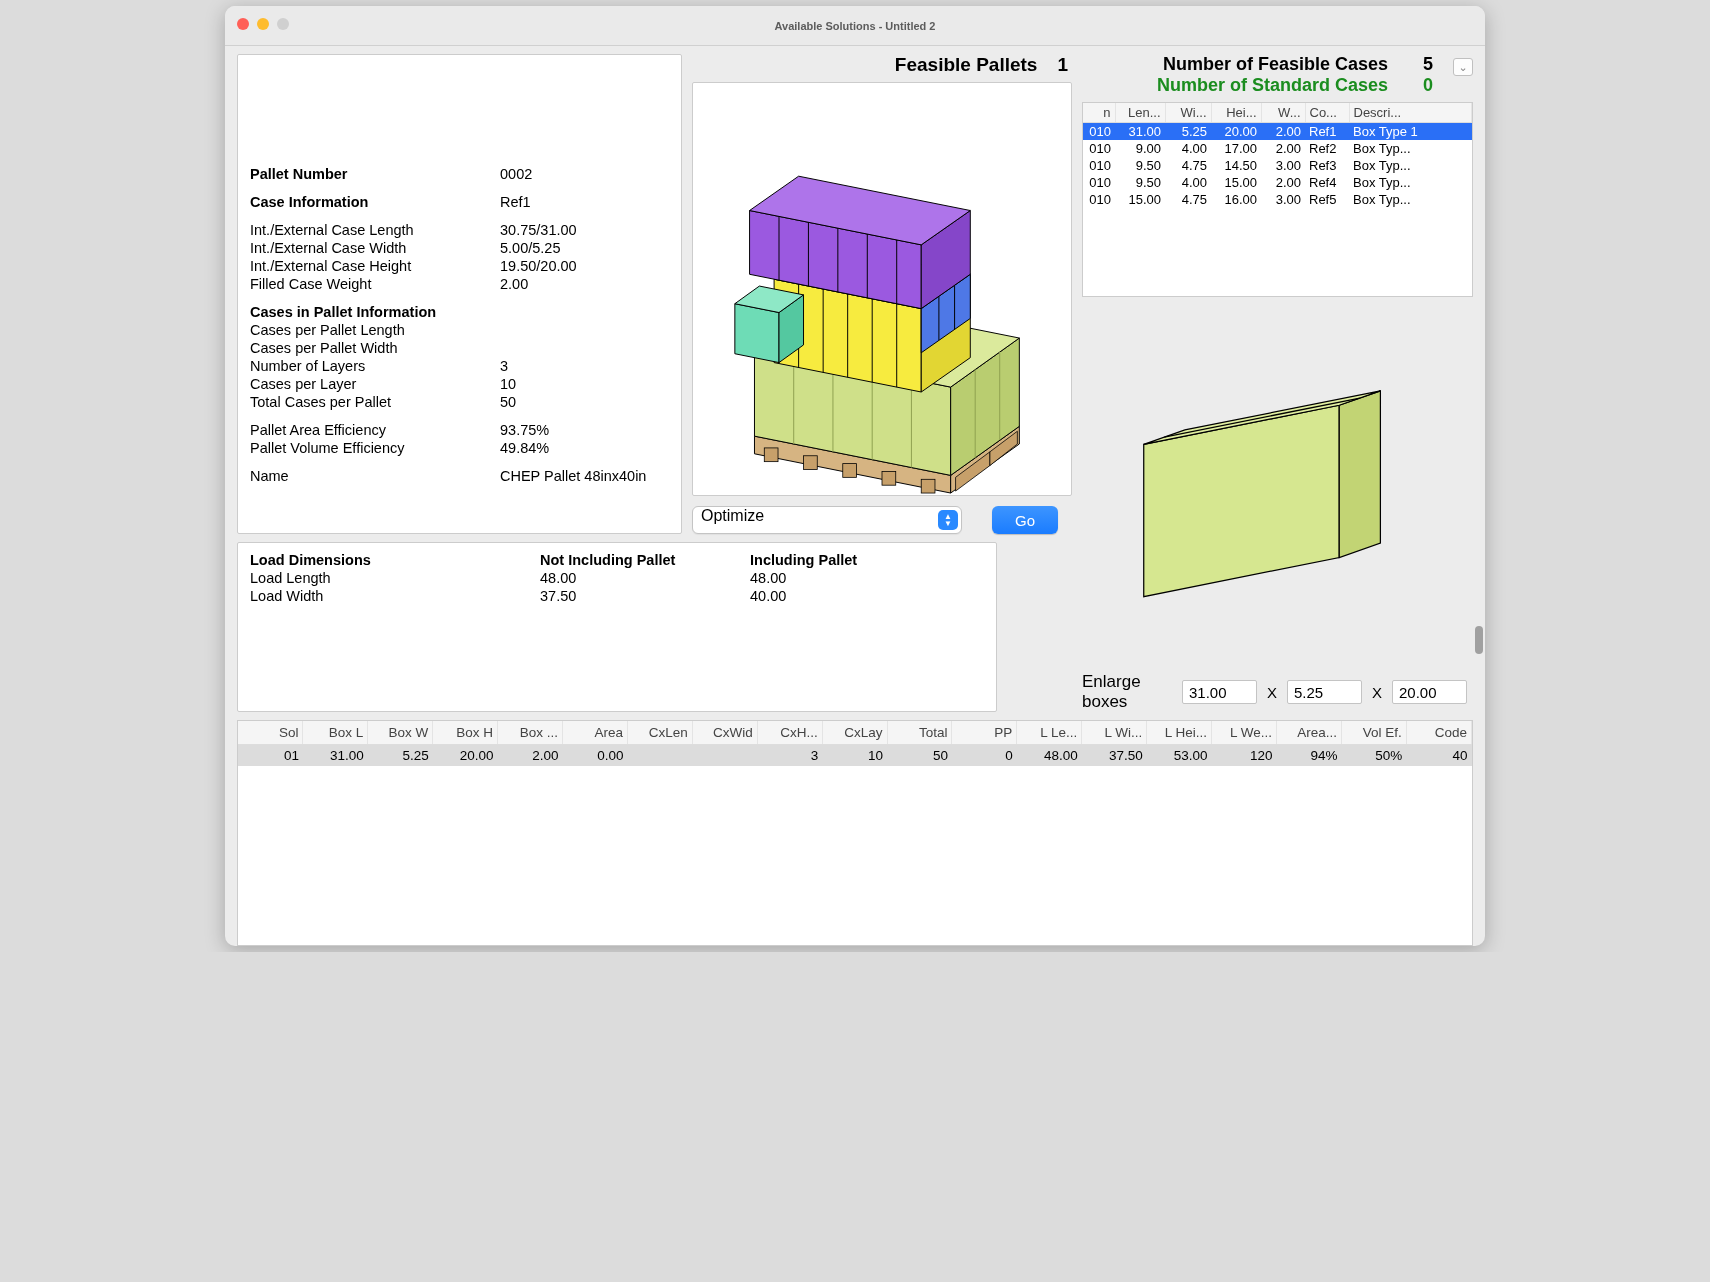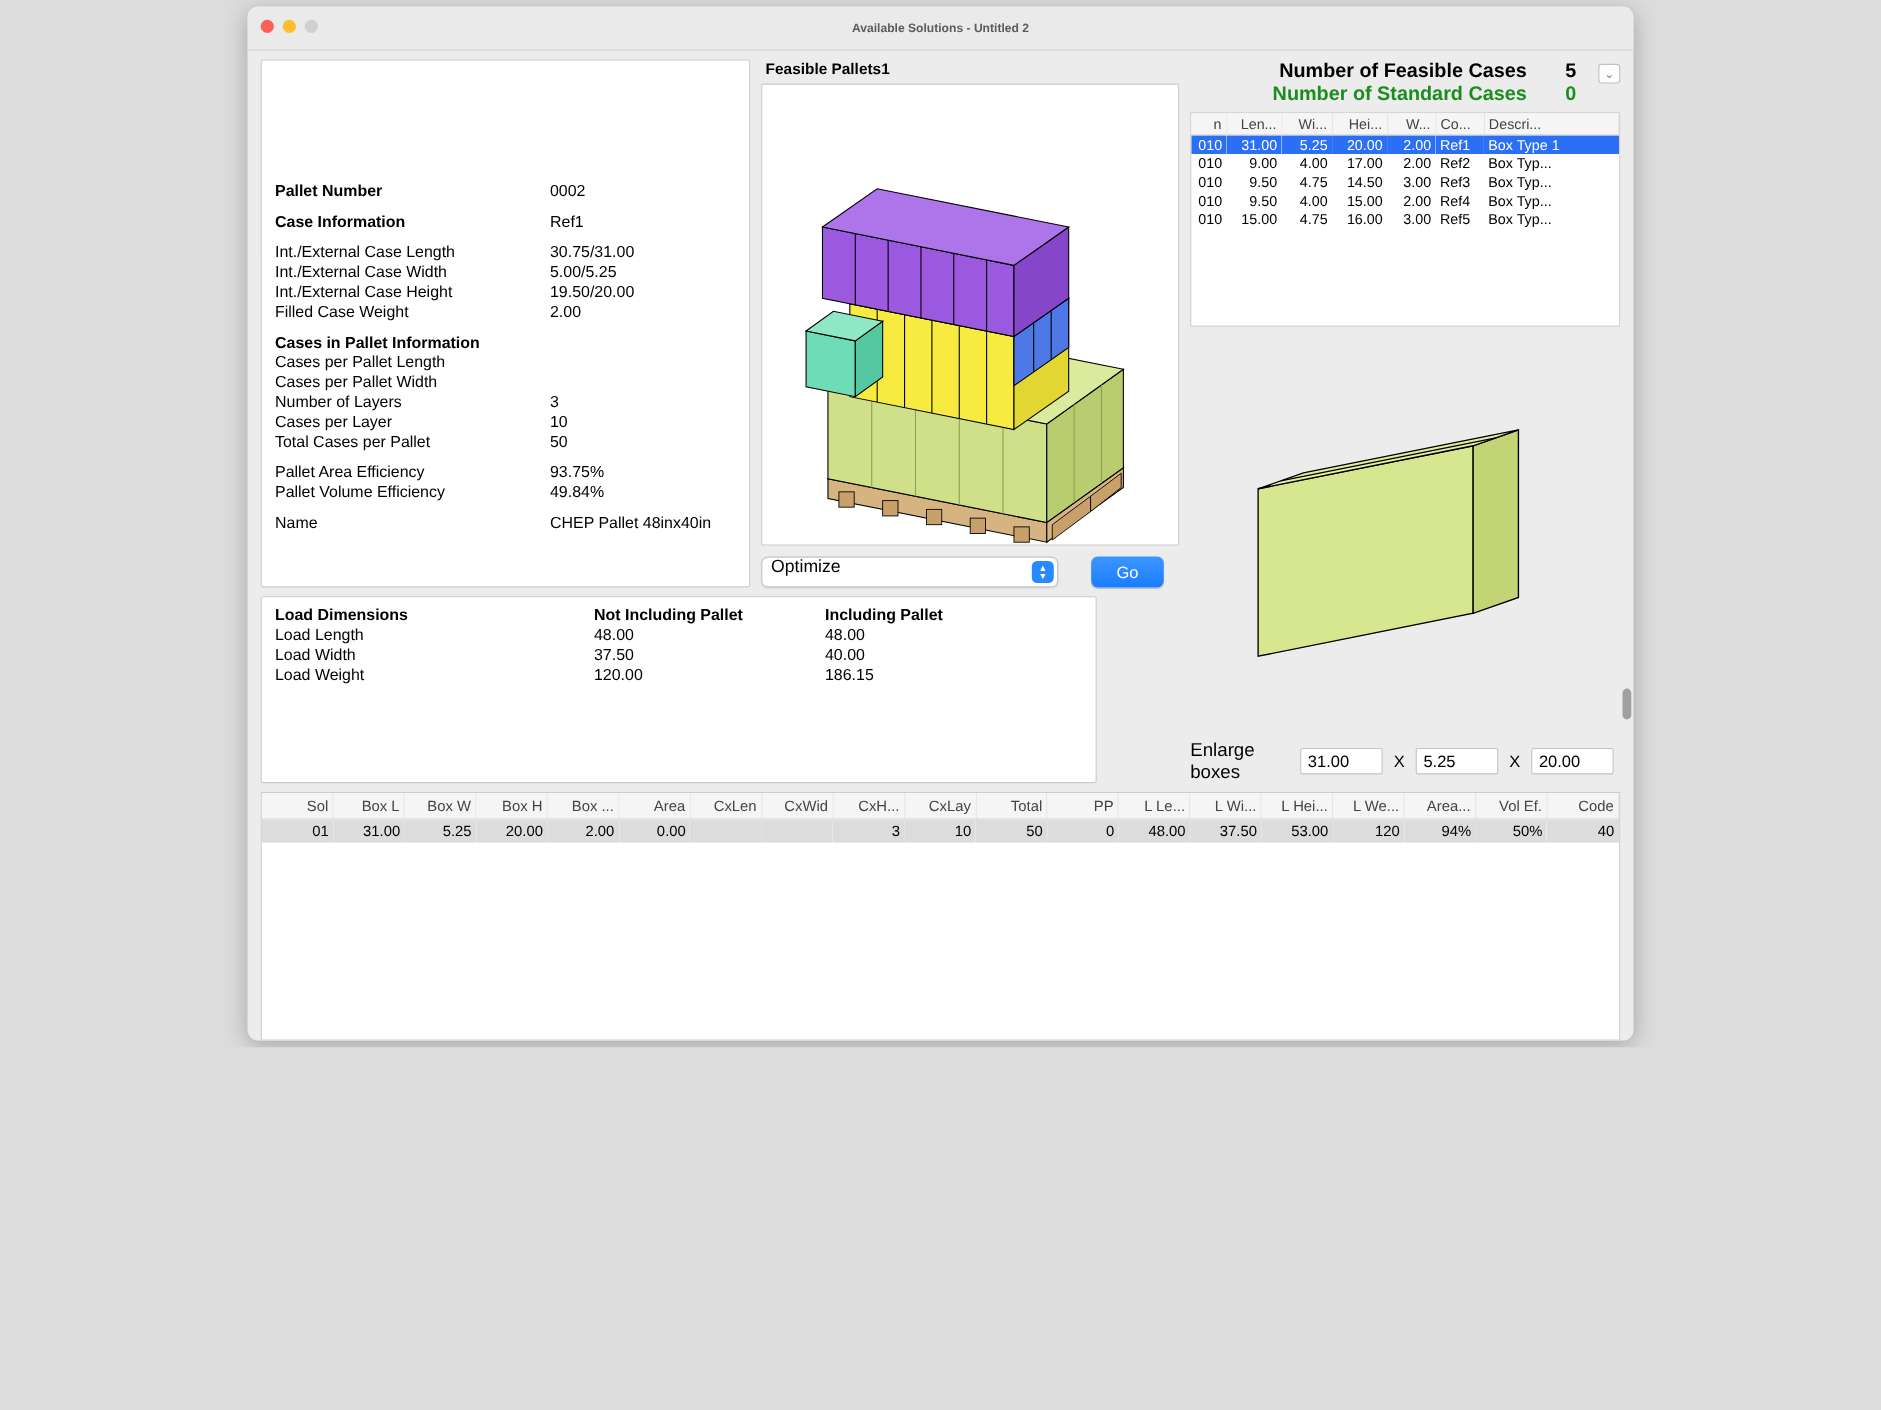--- a/index.html
+++ b/index.html
@@ -91,21 +91,21 @@
   .load-panel .hdr span:nth-child(2){ width:210px; }
   .load-panel .row { display:flex; }
   .load-panel .row span:nth-child(1){ width:290px; }
   .load-panel .row span:nth-child(2){ width:210px; }
 
   
   .center {
     grid-column:2; grid-row:1;
     display:flex; flex-direction:column;
   }
-  .center-hdr { display:flex; justify-content:flex-start; font-size:14px; font-weight:700; padding:0 4px 6px; }
+  .center-hdr { display:flex; justify-content:flex-end; font-size:19px; font-weight:700; padding:0 4px 6px;gap:20px; }
   .pallet-canvas {
     flex:1; background:var(--panel-bg); border:1px solid var(--border);
     border-radius:2px; overflow:hidden;
   }
   .opt-row {
     display:flex; gap:30px; align-items:center; margin-top:10px;
   }
   .select {
     position:relative;
     flex:0 0 270px;
@@ -399,25 +399,20 @@
       </div>
       <div class="row">
           <span>Load Length</span>
           <span>48.00</span>
           <span>48.00</span>
         </div>
       <div class="row">
           <span>Load Width</span>
           <span>37.50</span>
           <span>40.00</span>
-        </div>
-      <div class="row">
-          <span>Load Weight</span>
-          <span>120.00</span>
-          <span>186.15</span>
         </div>
     </div>
 
     <div class="right">
       <div class="chev">⌄</div>
       <div class="right-hdr">
         <span>Number of Feasible Cases</span>
         <span class="num">5</span>
       </div>
       <div class="right-hdr green">

